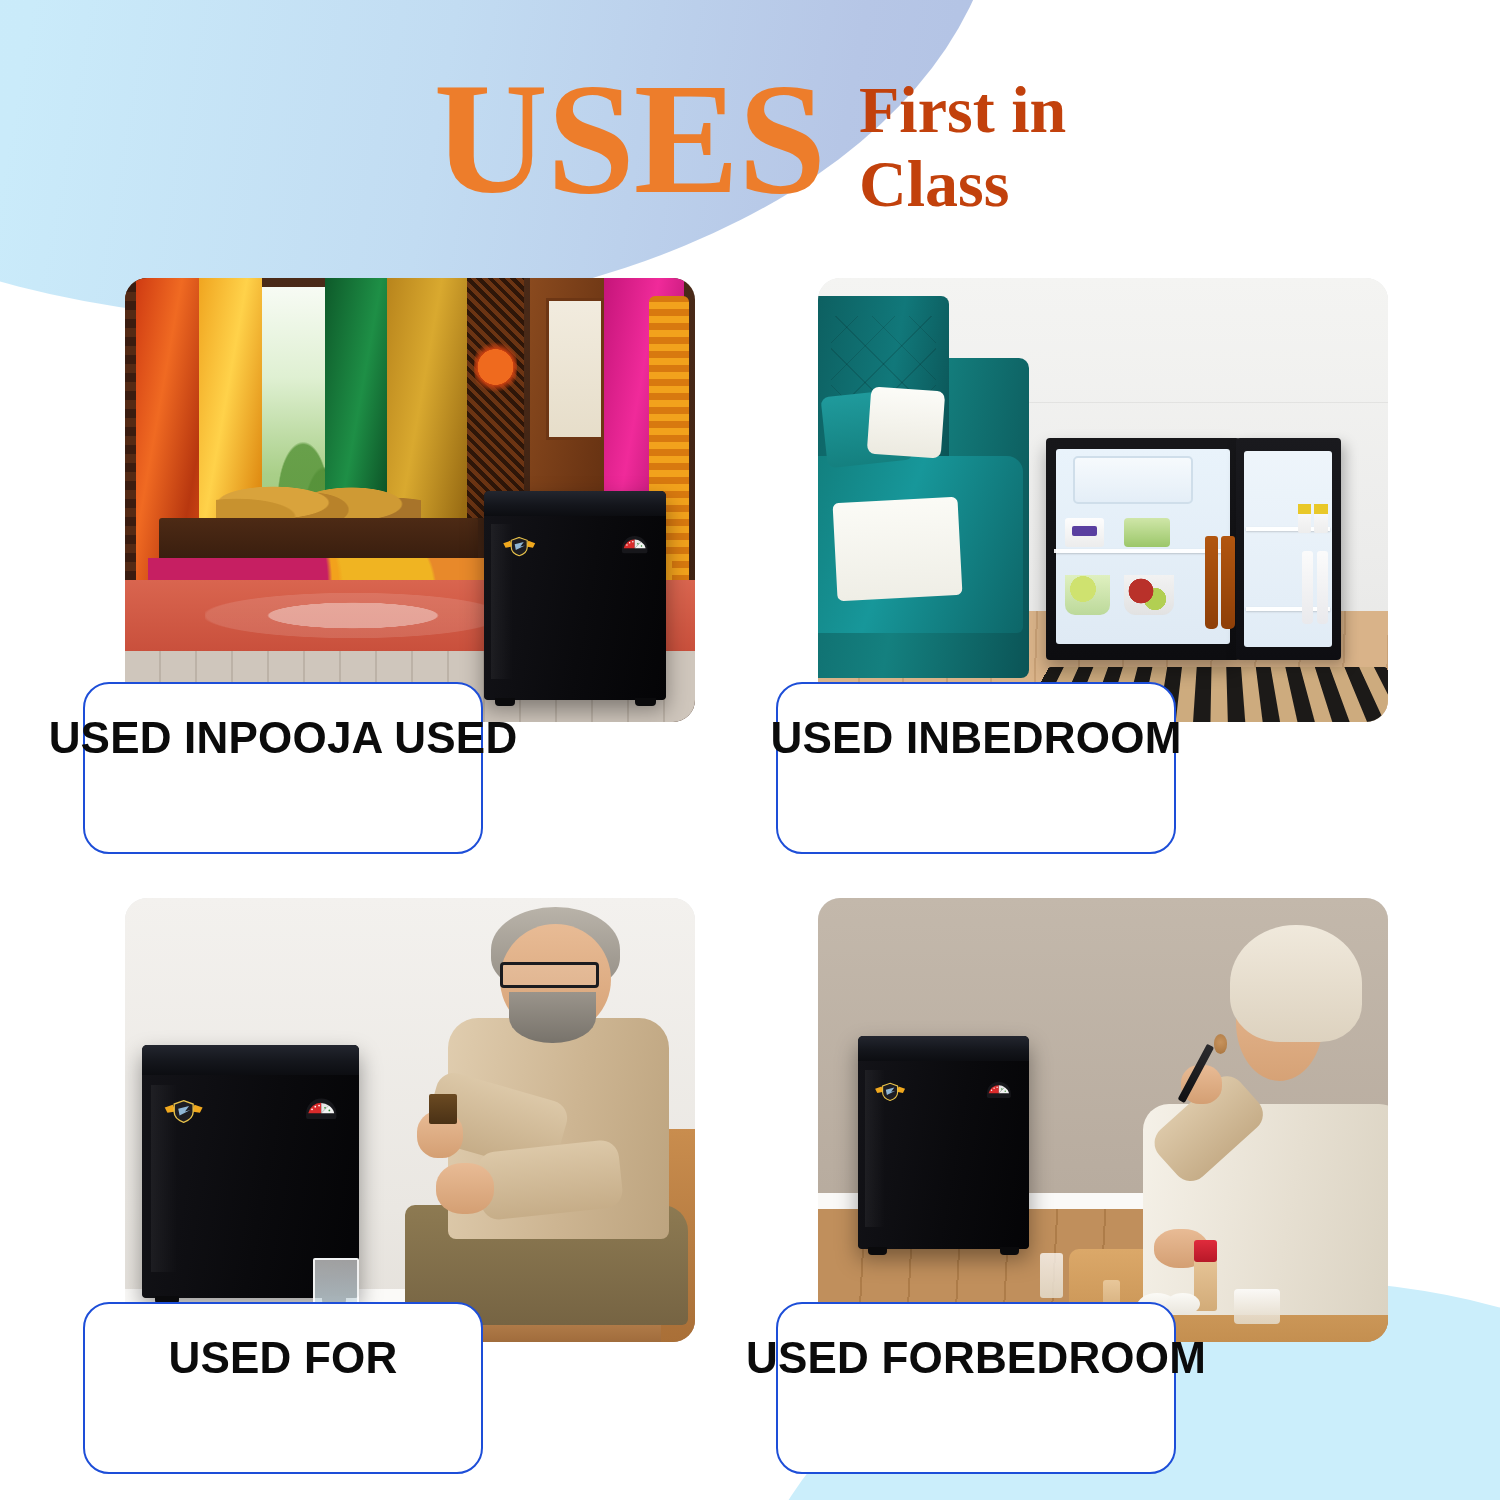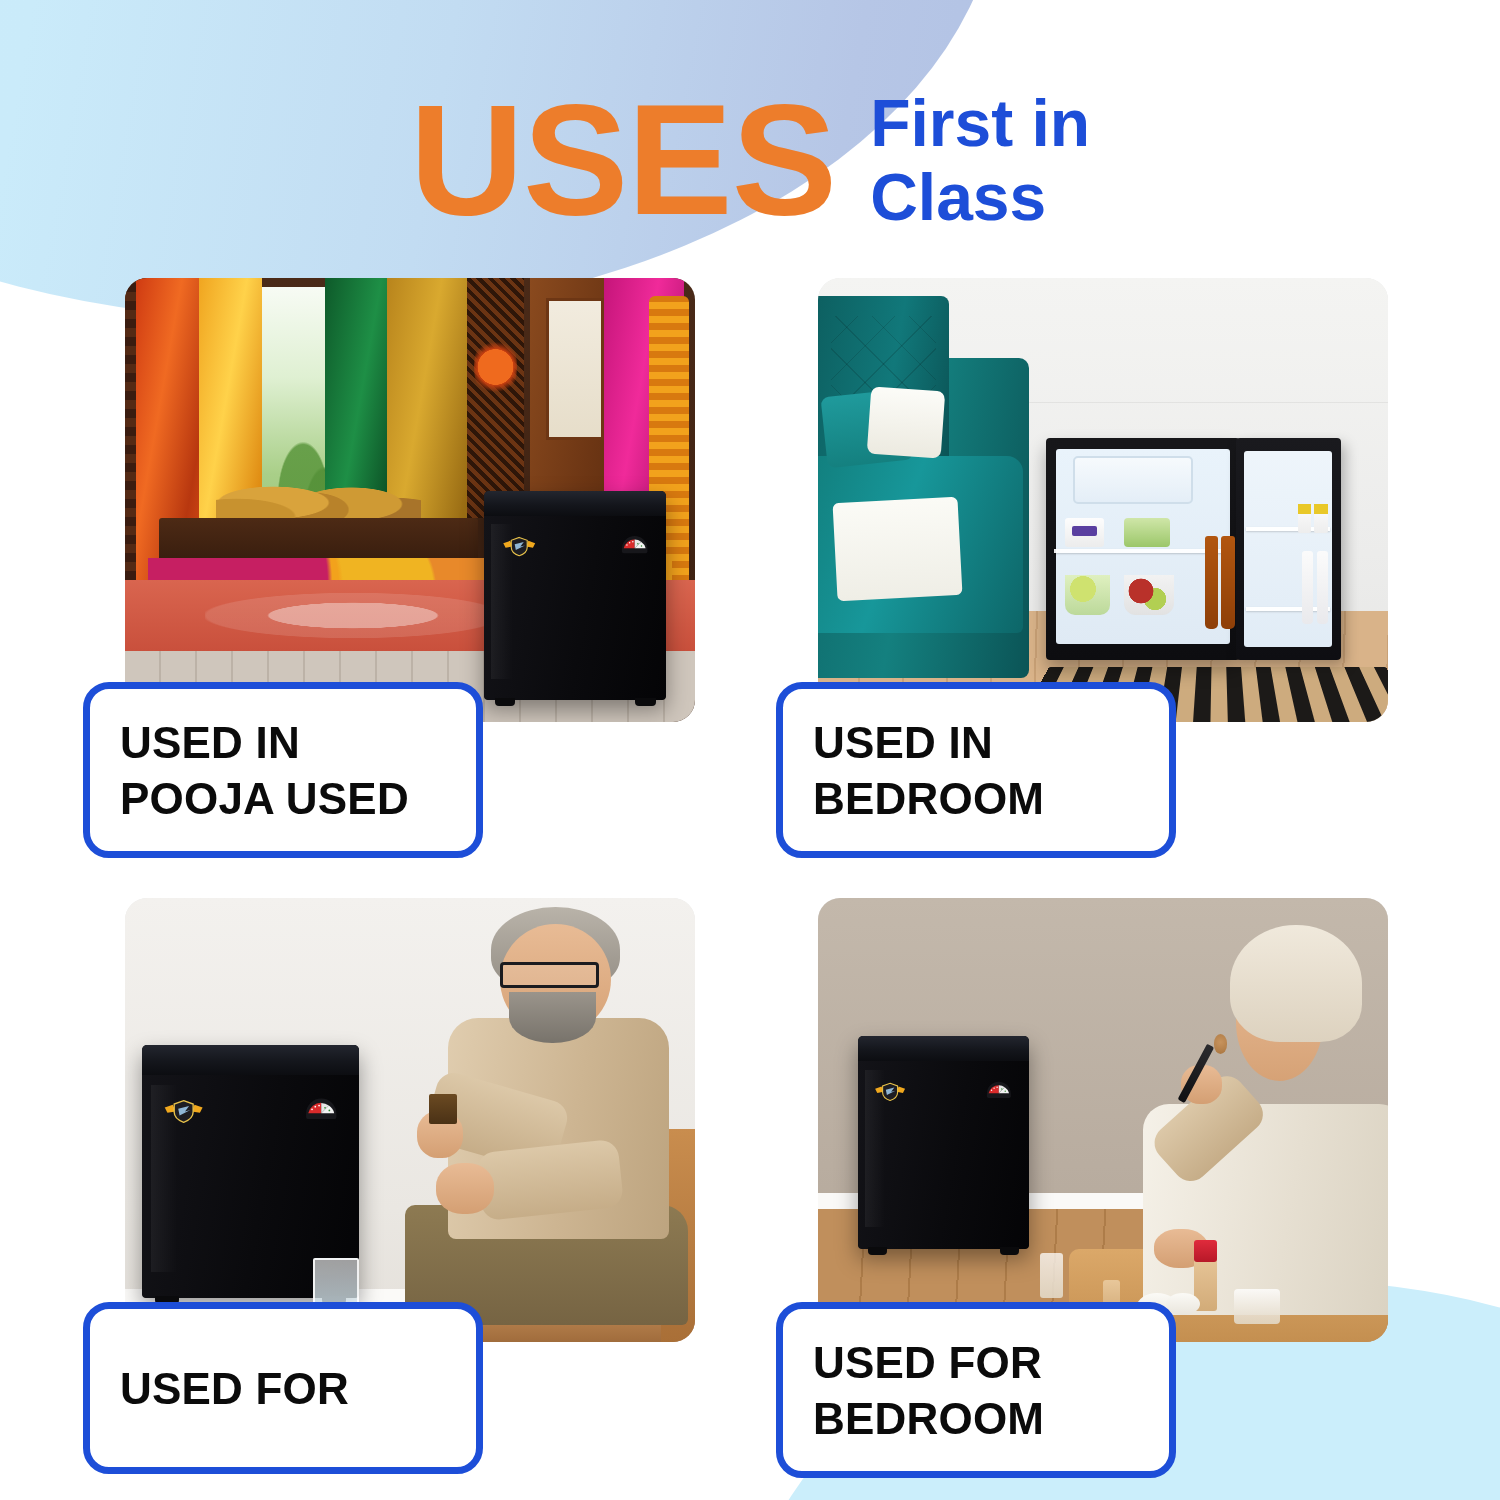--- a/index.html
+++ b/index.html
@@ -47,37 +47,38 @@
     pointer-events: none;
   }
 
   
   .header {
     position: absolute;
     left: 0; top: 44px;
     width: 1500px;
     height: 190px;
     display: flex;
-    align-items: flex-end;
+    align-items: center;
     justify-content: center;
     gap: 34px;
     z-index: 5;
+    font-family: Liberation Serif, serif;
   }
   .title-main {
     font-size: 158px;
     line-height: 150px;
     font-weight: 800;
     letter-spacing: -1px;
     color: #ED7D2B;
   }
   .title-sub {
     font-size: 66px;
     line-height: 74px;
     font-weight: 700;
-    color: #1d4ed8;
+    color: #c2410c;
     padding-top: 16px;
     max-width: 270px;
   }
 
   
   .grid {
     position: absolute;
     left: 0; top: 278px;
     width: 1500px;
     z-index: 4;
@@ -103,26 +104,26 @@
   }
 
   
   .caption {
     position: absolute;
     left: -42px;
     top: 404px;
     width: 400px;
     min-height: 172px;
     background: #ffffff;
-    border: 7px solid #1d4ed8;
+    border: 2px solid #1d4ed8;
     border-radius: 26px;
     padding: 26px 30px 24px 30px;
     z-index: 9;
     display: flex;
-    flex-direction: column;
+    flex-direction: row;
     justify-content: center;
   }
   .caption .line {
     font-size: 44px;
     line-height: 56px;
     font-weight: 800;
     color: #0B0B0B;
     letter-spacing: 0.2px;
     white-space: nowrap;
   }

